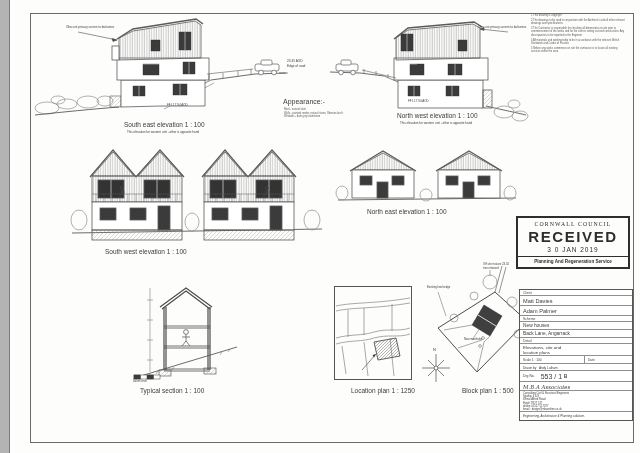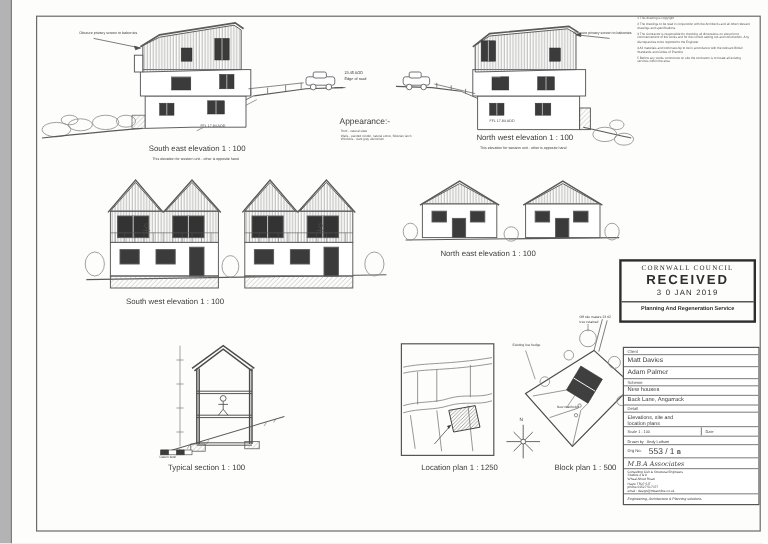--- a/index.html
+++ b/index.html
@@ -7,21 +7,21 @@
          font-family:"Liberation Sans",sans-serif;color:#3c3c3c;}
   .abs{position:absolute;}
   .t{position:absolute;color:#3c3c3c;font-family:"Liberation Sans",sans-serif;white-space:nowrap;line-height:1.15;}
   .tw{white-space:normal;}
   .sheet-border{position:absolute;left:30px;top:13px;width:602px;height:428px;border:1px solid #6a6a6a;}
   .scan-strip{position:absolute;left:0;top:0;width:9px;height:453px;background:#b3b3b3;border-right:1px solid #7d7d7d;}
   svg{position:absolute;overflow:visible;}
   .stamp{position:absolute;left:516px;top:216px;width:114px;height:53px;border:2px solid #2e2e2e;
          text-align:center;color:#2e2e2e;box-sizing:border-box;}
   .stamp .l1{font-size:5.8px;letter-spacing:1.1px;margin-top:3px;font-family:"Liberation Serif",serif;}
-  .stamp .l2{font-size:11px;font-weight:bold;letter-spacing:1.6px;margin-top:1px;}
+  .stamp .l2{font-size:15px;font-weight:bold;letter-spacing:1.6px;margin-top:1px;}
   .stamp .l3{font-size:6.5px;letter-spacing:1px;margin-top:1px;}
   .stamp .l4{font-size:4.6px;font-weight:bold;border-top:1.5px solid #2e2e2e;margin-top:3px;padding-top:1.5px;}
   .tb{position:absolute;left:519px;top:289px;width:114px;border:1px solid #555;box-sizing:border-box;background:#fff;}
   .tb .row{border-bottom:1px solid #8f8f8f;box-sizing:border-box;padding-left:3px;overflow:hidden;}
   .tb .hdr{font-size:3.4px;color:#4a4a4a;padding-top:1px;}
   .tb .val{font-size:5.6px;display:flex;align-items:center;}
   .split{display:flex;}
   .split>div{box-sizing:border-box;}
   .notes-item{font-size:2.6px;color:#5a5a5a;margin-bottom:2px;line-height:1.2;white-space:normal;}
 </style>

